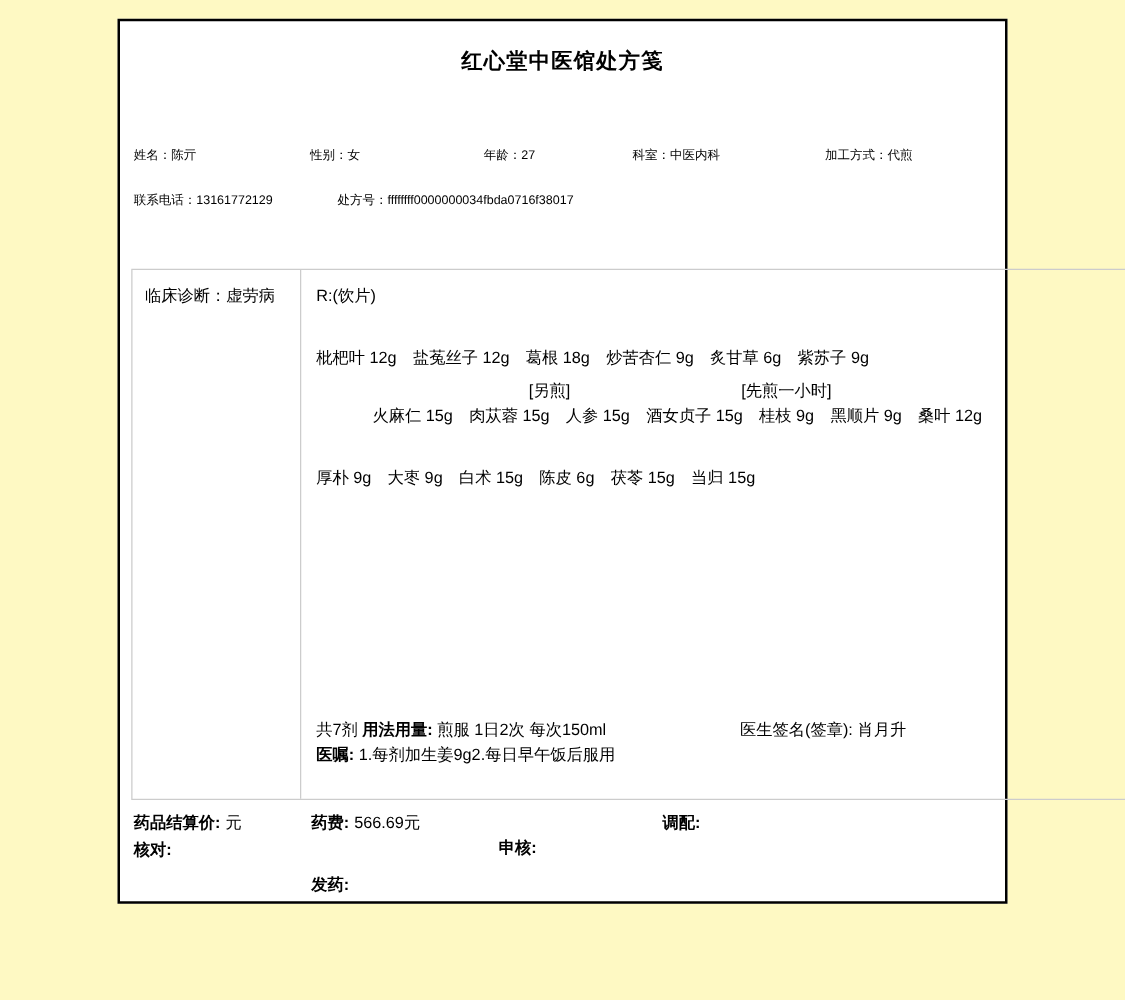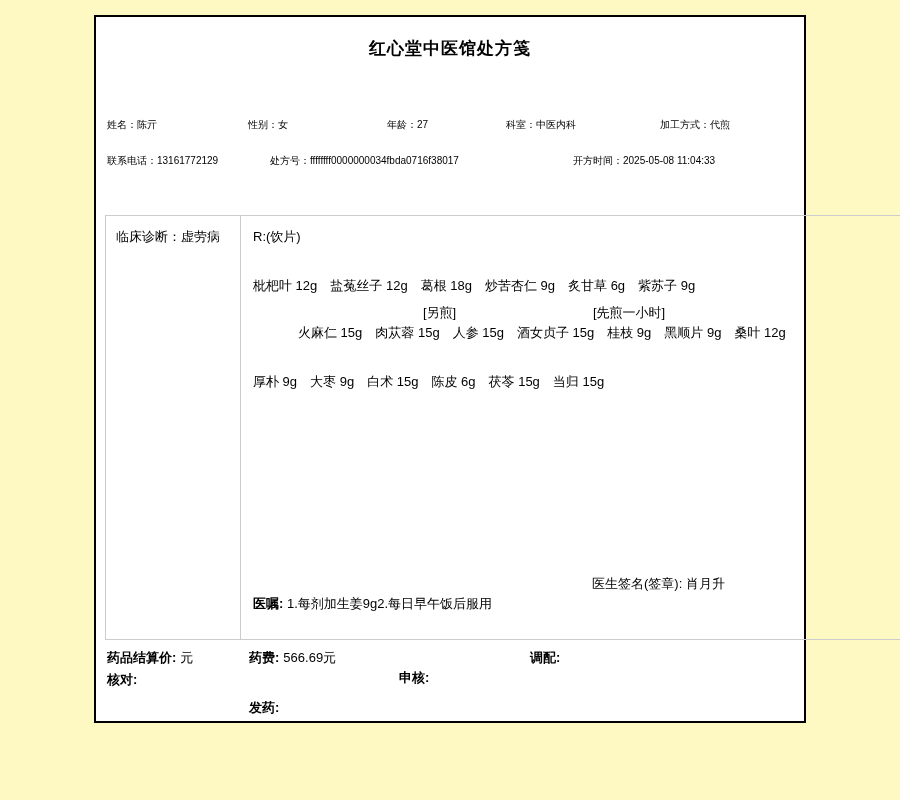--- a/index.html
+++ b/index.html
@@ -109,23 +109,20 @@
     <div class="field" style="left:564px; top:100px;">
       <span>加工方式：</span><span>代煎</span>
     </div>
 
     <div class="field" style="left:11px; top:136px;">
       <span>联系电话：</span><span>13161772129</span>
     </div>
     <div class="field" style="left:174px; top:136px;">
       <span>处方号：</span><span>ffffffff0000000034fbda0716f38017</span>
     </div>
-    <div class="field" style="left:477px; top:136px;">
-      <span>开方时间：</span><span>2025-05-08 11:04:33</span>
-    </div>
 
     <div class="rx-box">
       <div class="diag-cell">
         <span>临床诊断：</span><span>虚劳病</span>
       </div>
       <div class="rx-cell">
 
         <div class="rx-item" style="left:12px; top:13px;">R:(饮片)</div>
 
         <div class="rx-item" style="left:12px; top:62px;">
@@ -136,20 +133,25 @@
         <div class="rx-item" style="left:352px; top:89px;">[先煎一小时]</div>
 
         <div class="rx-item" style="left:12px; top:109px;margin-left:45px;">
           <span class="herb">火麻仁 15g</span><span class="herb">肉苁蓉 15g</span><span class="herb">人参 15g</span><span class="herb">酒女贞子 15g</span><span class="herb">桂枝 9g</span><span class="herb">黑顺片 9g</span><span class="herb">桑叶 12g</span>
         </div>
 
         <div class="rx-item" style="left:12px; top:158px;">
           <span class="herb">厚朴 9g</span><span class="herb">大枣 9g</span><span class="herb">白术 15g</span><span class="herb">陈皮 6g</span><span class="herb">茯苓 15g</span><span class="herb">当归 15g</span>
         </div>
 
+        <div class="rx-item" style="left:12px; top:360px;">
+          <span>共7剂</span>
+          <span class="lbl-bold">用法用量:</span>
+          <span>煎服 1日2次 每次150ml</span>
+        </div>
 
         <div class="rx-item" style="left:351px; top:360px;">
           <span>医生签名(签章):</span>
           <span>肖月升</span>
         </div>
 
         <div class="rx-item" style="left:12px; top:380px;">
           <span class="lbl-bold">医嘱:</span>
           <span>1.每剂加生姜9g2.每日早午饭后服用</span>
         </div>

